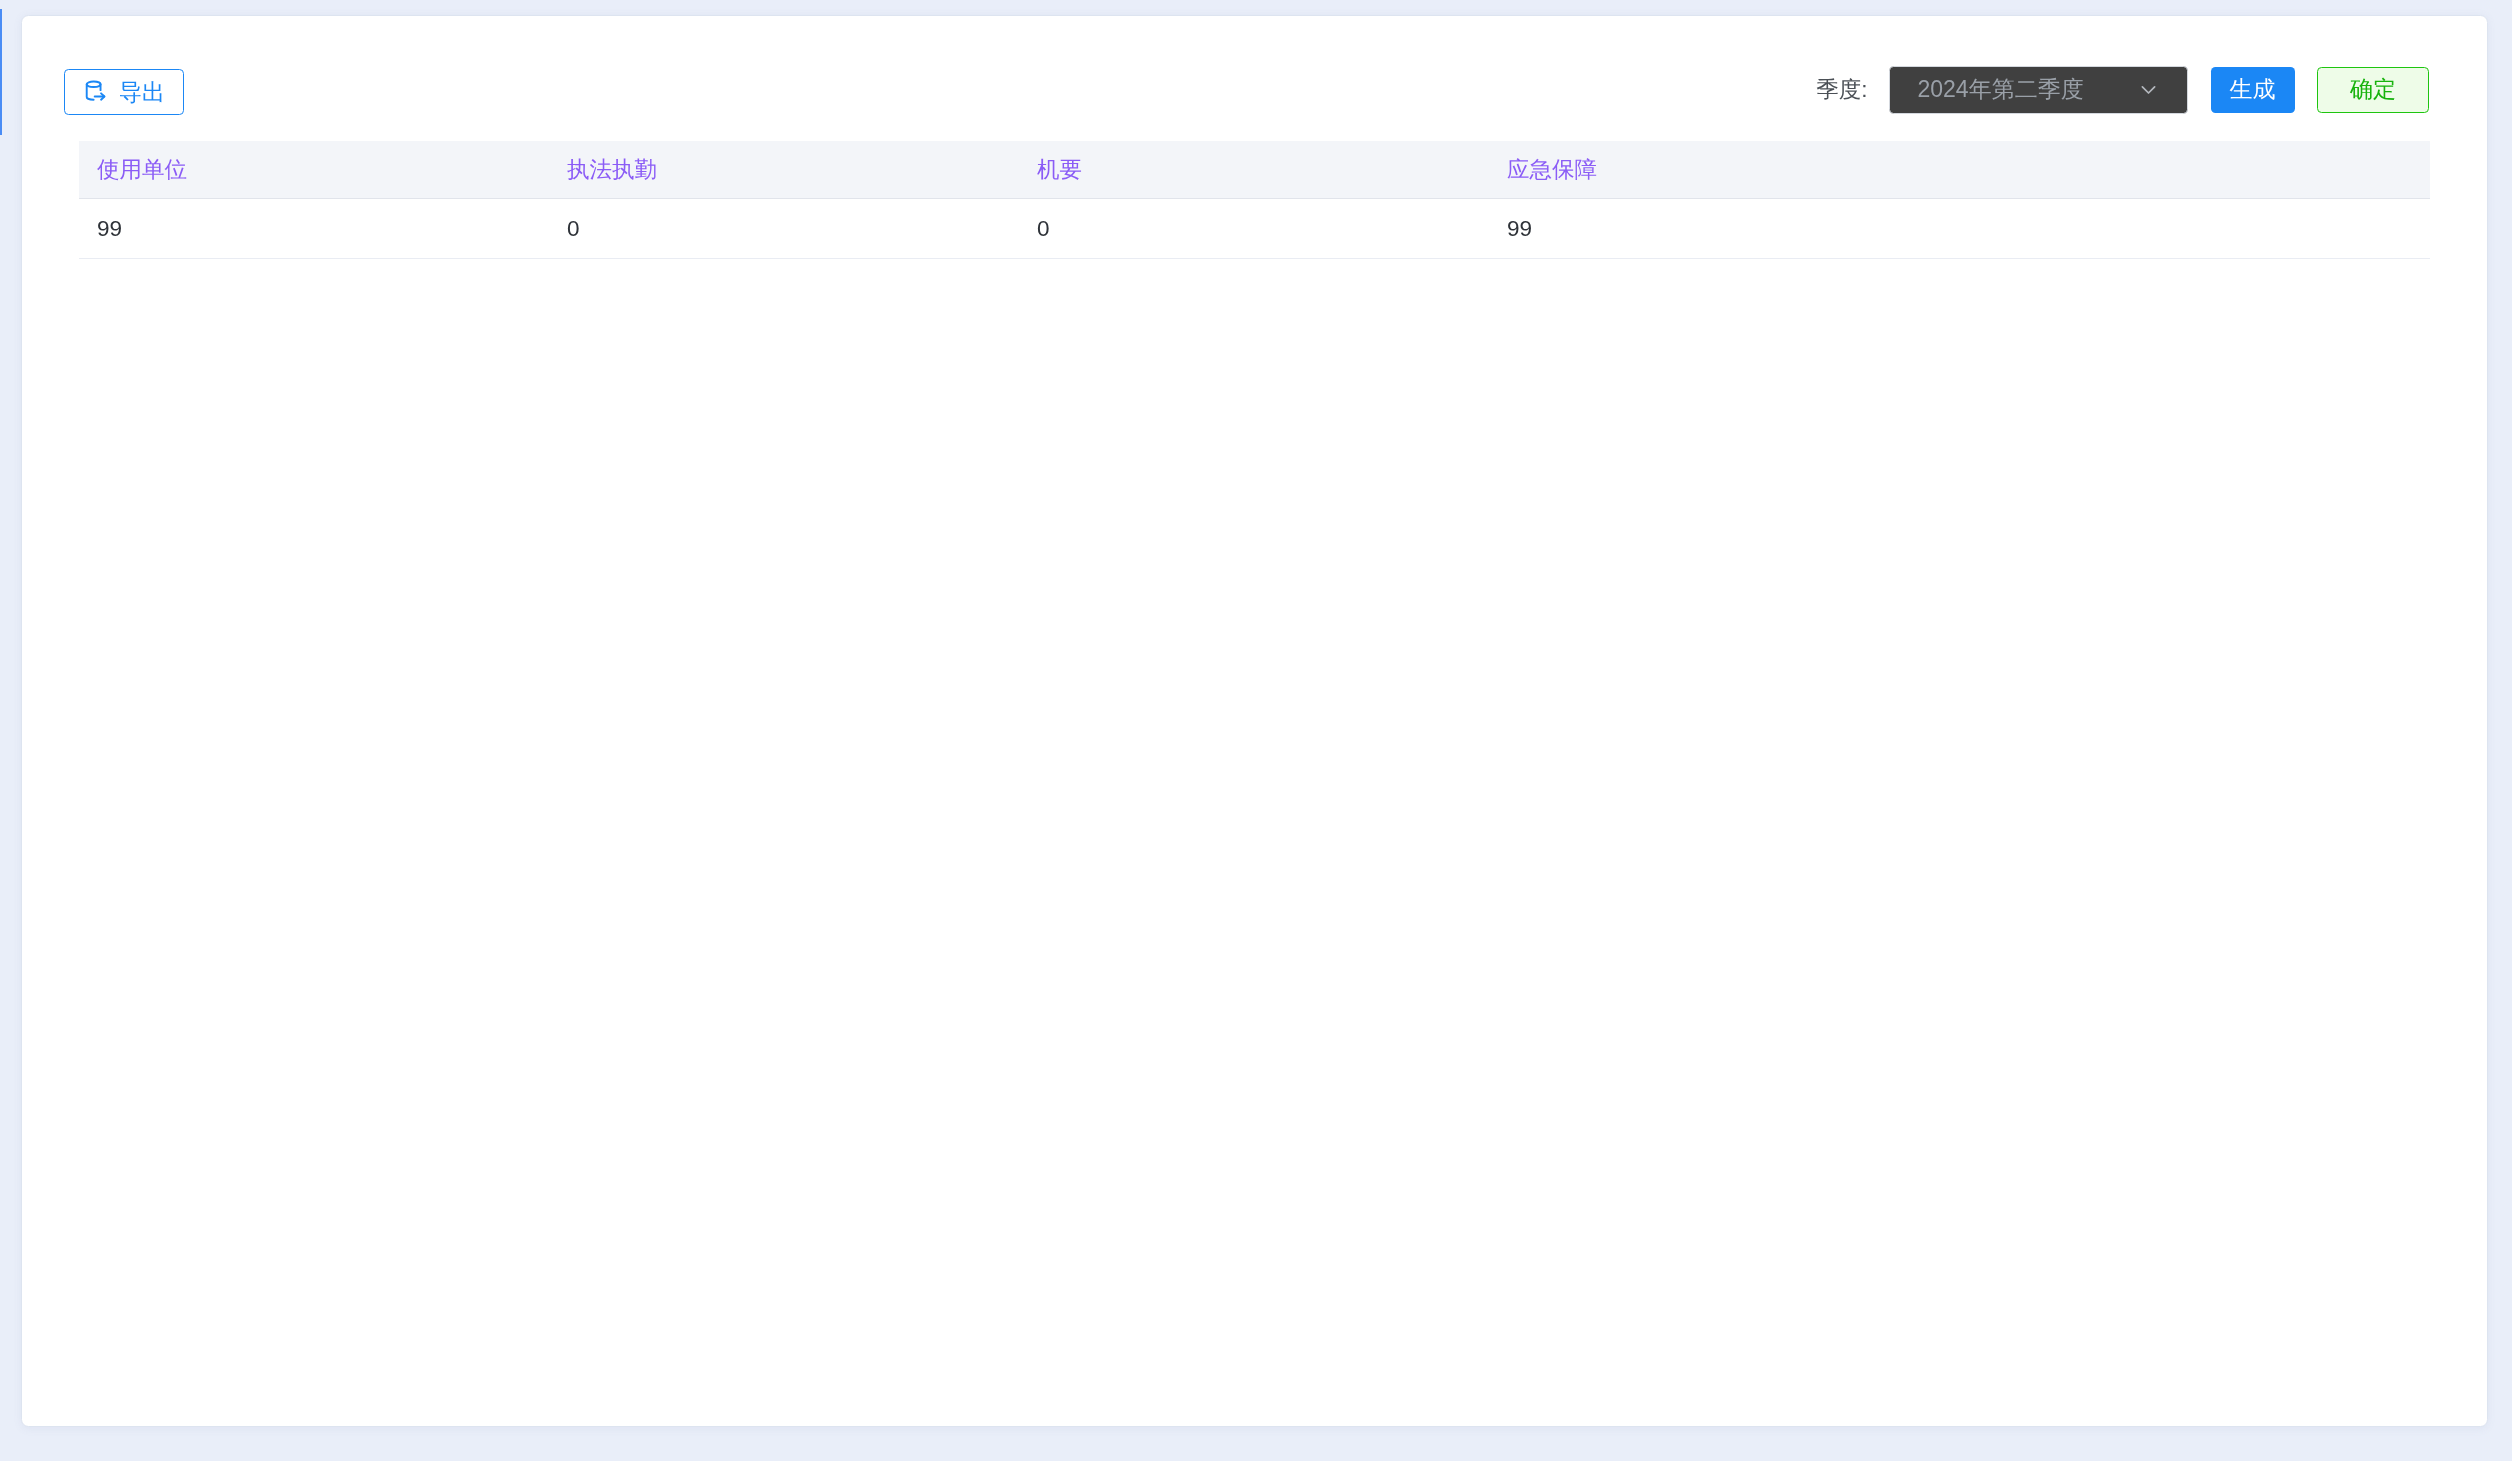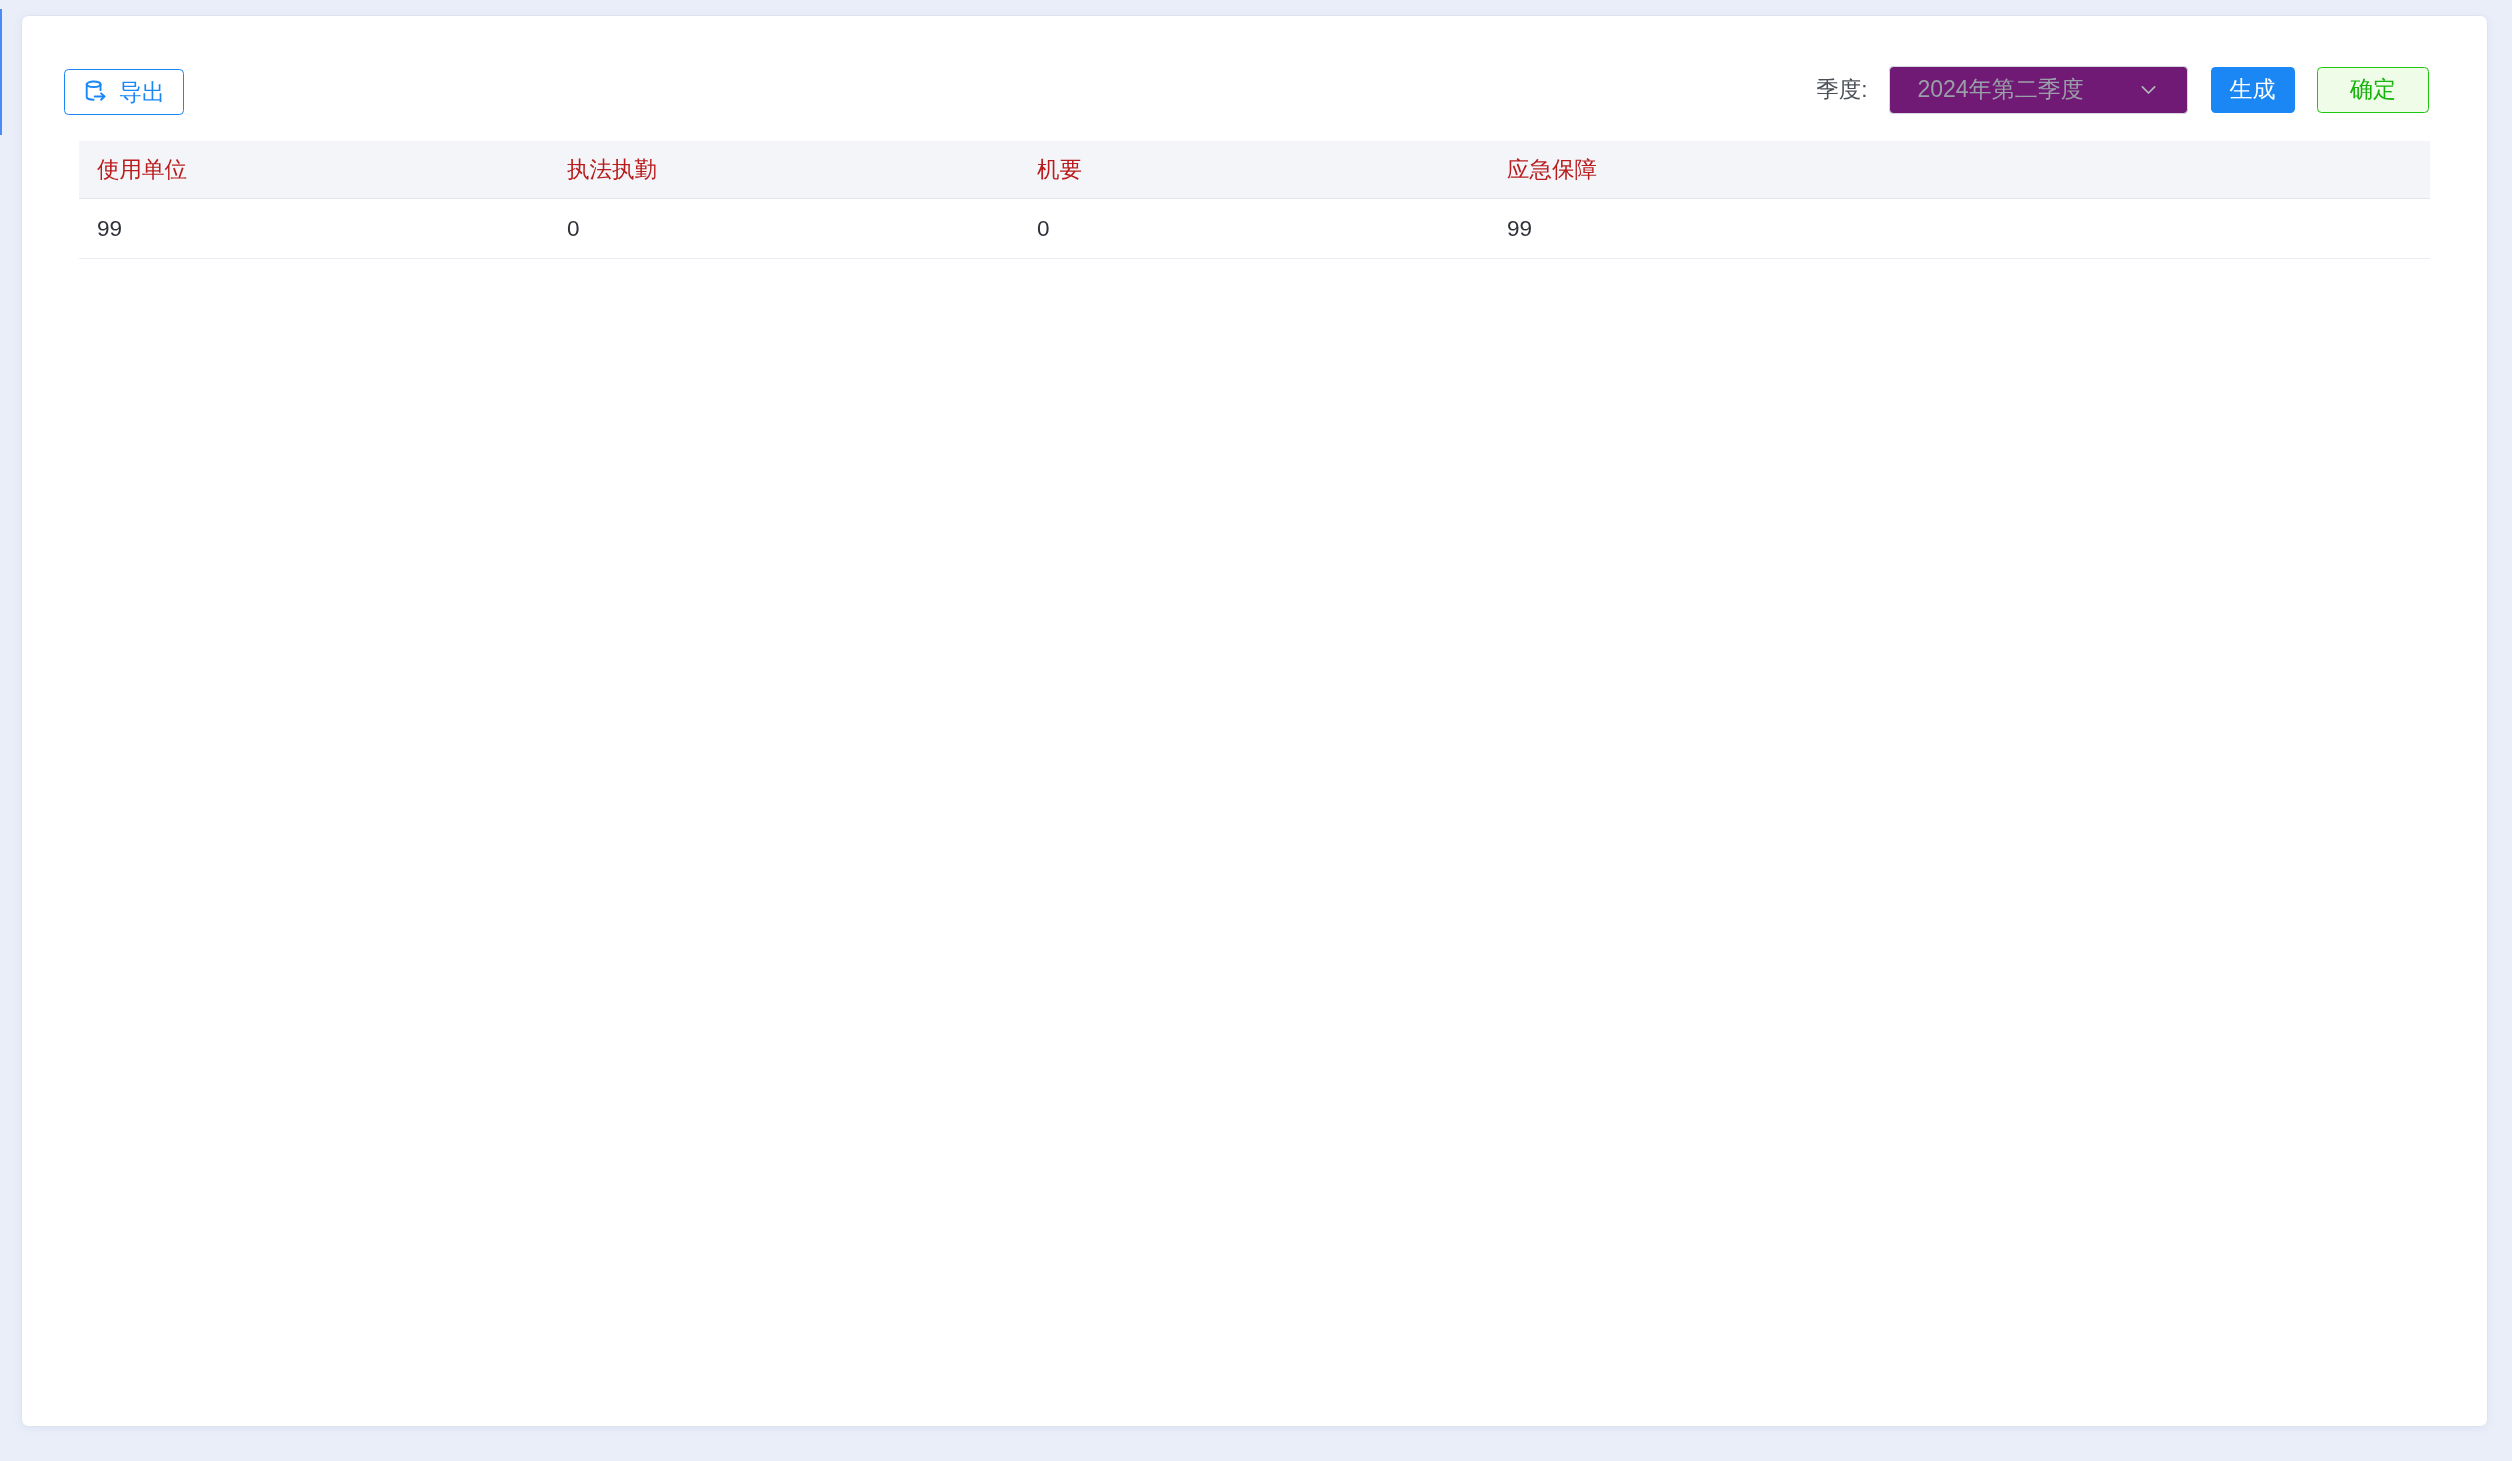--- a/index.html
+++ b/index.html
@@ -45,21 +45,21 @@
   .quarter-label {
     font-size: 22.5px; color: #4b5056;
     margin-right: 21px;
     white-space: nowrap;
     margin-left: 44px;
   }
   .select {
     width: 299px; height: 48px;
     border: 0.7px solid #d4d8de;
     border-radius: 4.5px;
-    background: #701a75;
+    background: #404040;
     display: flex; align-items: center;
     padding: 0 28px;
     cursor: pointer;
   }
   .select-value {
     flex: 1;
     font-size: 23px; color: #9aa0a8;
     white-space: nowrap; overflow: hidden;
   }
   .select .chev { flex: none; margin-left: 9px; }
@@ -98,21 +98,21 @@
     height: 60px;
     border-bottom: 1.5px solid #e9ecf3;
   }
   .t-cell {
     width: 470px;
     display: flex; align-items: center;
     padding-left: 18px;
     font-size: 22.5px;
     overflow: hidden; white-space: nowrap;
   }
-  .t-head .t-cell { color: #b91c1c; }
+  .t-head .t-cell { color: #8b5cf6; }
   .t-body-row .t-cell { color: #2e3238; }
 </style>
 </head>
 <body>
 
 <div class="left-accent"></div>
 
 <div class="card">
 
   <button class="btn-export">

